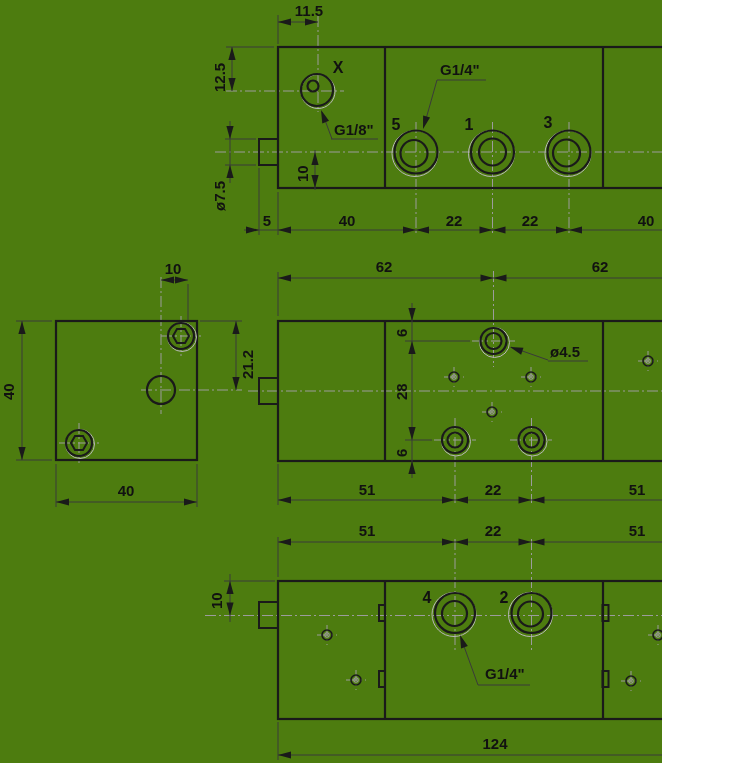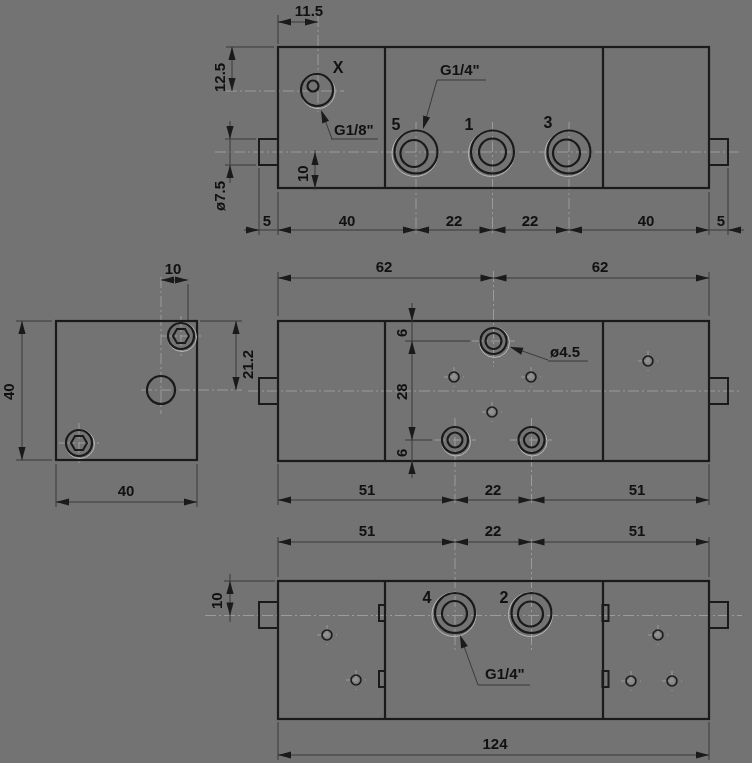--- a/index.html
+++ b/index.html
@@ -1,16 +1,16 @@
 <!DOCTYPE html>
 <html><head>
 <meta charset="utf-8">
 <style>
   html,body{margin:0;padding:0;background:#fff;}
-  .stage{position:relative;width:752px;height:763px;background:#737373;overflow:hidden;}
+  .stage{position:relative;width:662px;height:763px;background:#4d7c0f;overflow:hidden;}
   svg text{font-family:"Liberation Sans",sans-serif;font-weight:bold;font-size:15px;fill:#111;}
   svg text.pn{font-size:16px;}
   .mid{text-anchor:middle;}
   .ol{stroke:#1a1a1a;stroke-width:2.2;fill:none;}
   .ol2{stroke:#1a1a1a;stroke-width:2;fill:none;}
   .bold15{stroke:#1a1a1a;stroke-width:1.6;fill:none;}
   .thin{stroke:#3a3a3a;stroke-width:1;fill:none;}
   .cl{stroke:#9c9c9c;stroke-width:1;fill:none;stroke-dasharray:11 3 2 3;}
   .sh{stroke:#b8b8b8;stroke-width:1;fill:none;}
   .inner2{stroke:#999;stroke-width:1.1;fill:none;}

